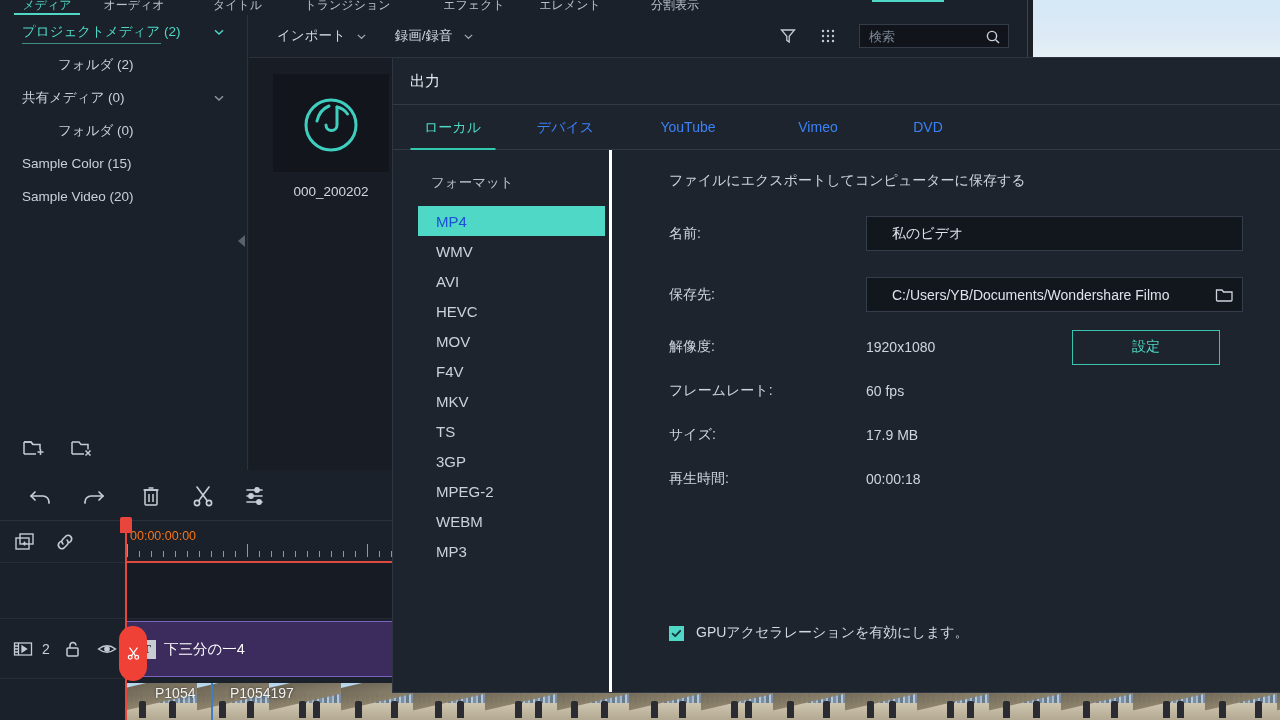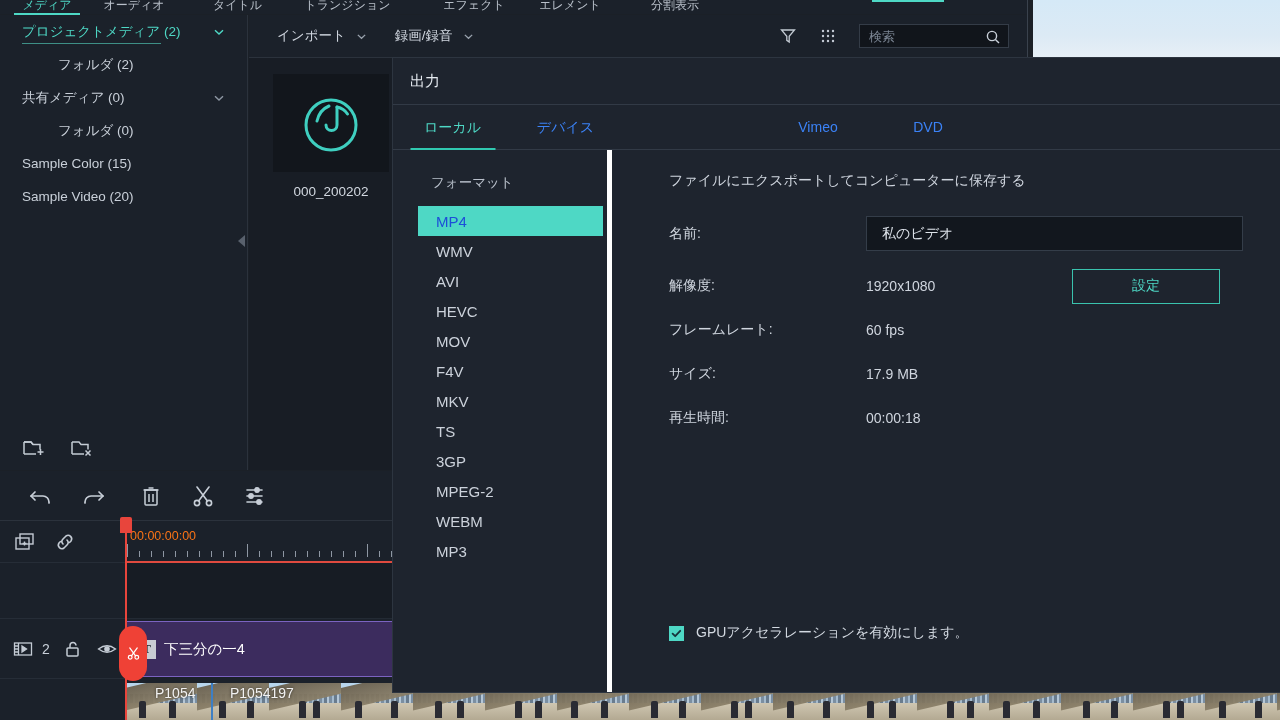--- a/index.html
+++ b/index.html
@@ -223,41 +223,41 @@
     position: relative; height: 45px; line-height: 45px;
   }
   .dlg-tab.active { color: #4ed8c5; }
   .dlg-tab.active::after {
     content: ''; position: absolute; left: 50%; transform: translateX(-50%);
     bottom: 0; width: 100%; height: 2px; background: #30c9b0;
   }
 
   .dlg-body { position: relative; height: 542px; display: flex; }
   .dlg-left {
-    width: 219px; height: 542px; border-right: 5px solid #ffffff;
+    width: 219px; height: 542px; border-right: 3px solid #ffffff;
     padding-top: 24px;
   }
   .fmt-heading { font-size: 13.5px; color: #b9c0cb; padding-left: 38px; margin-bottom: 14px; }
   .fmt-item {
     height: 30px; display: flex; align-items: center; padding-left: 43px;
     font-size: 15px; color: #ccd2db; cursor: default;
   }
   .fmt-item.selected { background: #4ed8c5; color: #1d4ed8; margin: 0 4px 0 25px; padding-left: 18px; }
 
   .dlg-right { flex: 1; padding: 22px 0 0 0; position: relative; }
   .dlg-desc { font-size: 14px; color: #cfd5de; padding-left: 57px; }
   .frow { display: flex; align-items: center; margin-top: 26px; padding-left: 57px; }
   .flabel { font-size: 14px; color: #cfd5de; width: 197px; }
   .finput {
     position: relative; width: 377px; height: 35px; background: #12171e;
     border: 1px solid #343d49; display: flex; align-items: center;
   }
   .finput input {
     background: transparent; border: none; outline: none; color: #dde3ea;
-    font-size: 14px; padding-left: 15px; width: 340px;
+    font-size: 14px; padding-left: 25px; width: 340px;
     font-family: "Liberation Sans", sans-serif;
   }
   .finput .folder-btn { position: absolute; right: 8px; top: 7px; width: 20px; height: 20px; color: #cdd4dd; }
   .fvalue { font-size: 14px; color: #cfd5de; }
   .settings-btn {
     position: absolute; right: 60px; width: 148px; height: 35px;
     border: 1px solid #3ac3ae; color: #4ed8c5; font-size: 14px;
     display: flex; align-items: center; justify-content: center;
     background: transparent; cursor: default;
   }
@@ -761,20 +761,21 @@
           <path d="M10.2 10.5 L4 2"></path>
       </svg>
     </div>
   </div>
 
   <div class="dialog">
     <div class="dlg-title">出力</div>
     <div class="dlg-tabs" id="dlg-tabs">
         <div class="dlg-tab active" style="position: absolute; left: 17px; width: 85px;">ローカル</div>
         <div class="dlg-tab" style="position: absolute; left: 130px; width: 85px;">デバイス</div>
+        <div class="dlg-tab" style="position: absolute; left: 250px; width: 90px;">YouTube</div>
         <div class="dlg-tab" style="position: absolute; left: 385px; width: 80px;">Vimeo</div>
         <div class="dlg-tab" style="position: absolute; left: 500px; width: 70px;">DVD</div>
       </div>
     <div class="dlg-body">
       <div class="dlg-left">
         <div class="fmt-heading">フォーマット</div>
         <div id="fmt-list">
             <div class="fmt-item selected">MP4</div>
             <div class="fmt-item">WMV</div>
             <div class="fmt-item">AVI</div>
@@ -792,20 +793,31 @@
       <div class="dlg-right">
         <div class="dlg-desc">ファイルにエクスポートしてコンピューターに保存する</div>
 
         <div class="frow">
           <span class="flabel">名前:</span>
           <span class="finput">
             <input type="text" value="私のビデオ" style="">
           </span>
         </div>
 
+        <div class="frow">
+          <span class="flabel">保存先:</span>
+          <span class="finput">
+            <input type="text" value="C:/Users/YB/Documents/Wondershare Filmo" style="">
+            <span class="folder-btn">
+              <svg viewBox="0 0 20 20" fill="none" stroke="#cdd4dd" stroke-width="1.3">
+                <path d="M2.5 5 h5.5 l1.6 2 h8.4 v8 a1 1 0 0 1 -1 1 h-13.5 a1 1 0 0 1 -1 -1 Z"></path>
+              </svg>
+            </span>
+          </span>
+        </div>
 
         <div class="frow res">
           <span class="flabel">解像度:</span>
           <span class="fvalue">1920x1080</span>
           <span class="settings-btn">設定</span>
         </div>
 
         <div class="frow">
           <span class="flabel">フレームレート:</span>
           <span class="fvalue">60 fps</span>

